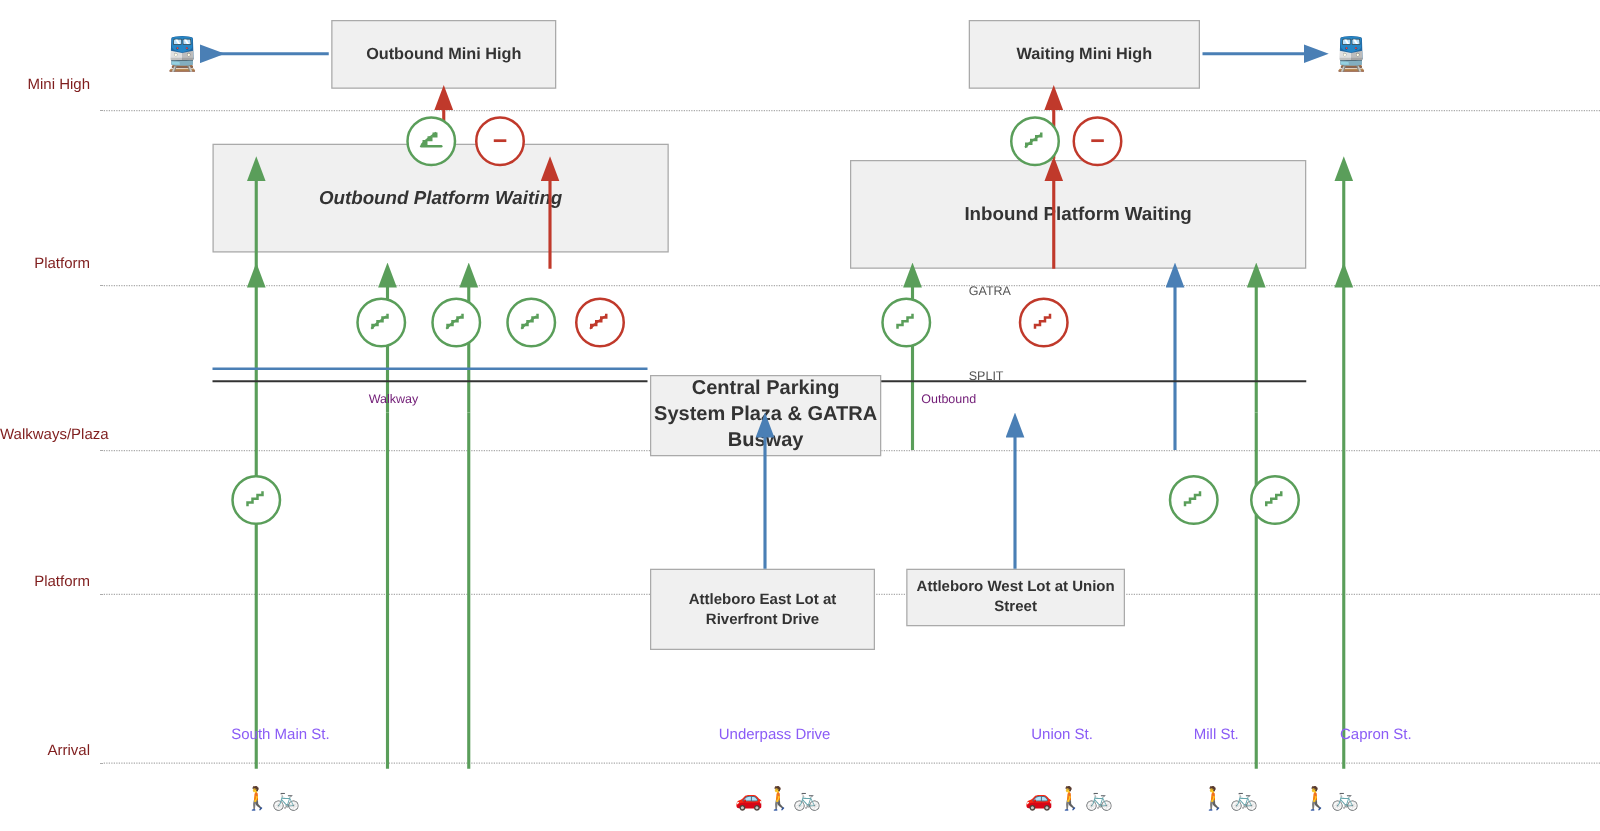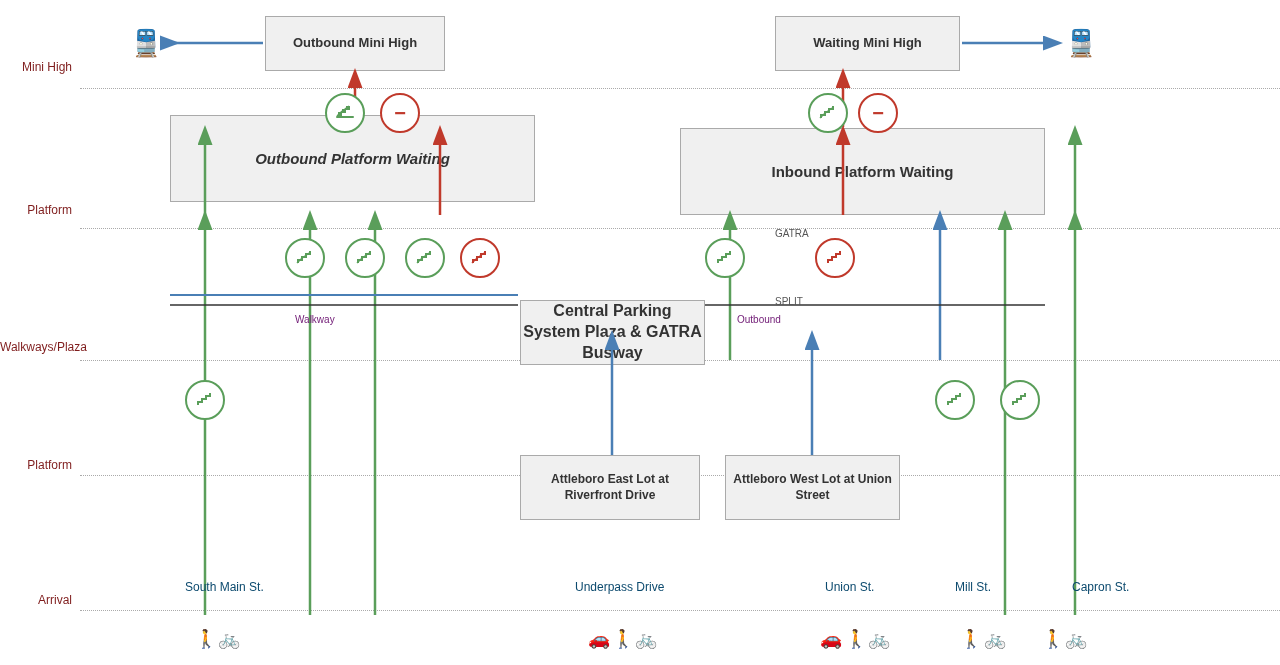--- a/index.html
+++ b/index.html
@@ -74,21 +74,21 @@
       color: #5a9e5a;
     }
     .icon-circle.red {
       border-color: #c0392b;
       color: #c0392b;
     }
     
     .street-label {
       position: absolute;
       font-size: 12px;
-      color: #0c4a6e;
+      color: #8b5cf6;
       text-align: center;
     }
     
     .zone-text {
       position: absolute;
       font-size: 10px;
       color: #701a75;
       text-align: right;
     }
     .unite-split-label {
@@ -114,21 +114,21 @@
   <div class="h-line" style="top:360px;"></div>
   <div class="h-line" style="top:475px;"></div>
   <div class="h-line" style="top:610px;"></div>
 
   <div class="box" style="left:265px;top:16px;width:180px;height:55px;font-size:13px;">Outbound Mini High</div>
   <div class="box" style="left:775px;top:16px;width:185px;height:55px;font-size:13px;">Waiting Mini High</div>
   <div class="box" style="left:170px;top:115px;width:365px;height:87px;font-size:15px;font-style:italic;">Outbound Platform Waiting</div>
   <div class="box" style="left:680px;top:128px;width:365px;height:87px;font-size:15px;">Inbound Platform Waiting</div>
   <div class="box" style="left:520px;top:268px;width:185px;height:65px;font-size:16px;margin-top:32px;">Central Parking System Plaza &amp; GATRA Busway</div>
   <div class="box" style="left:520px;top:455px;width:180px;height:65px;font-size:12px;">Attleboro East Lot at Riverfront Drive</div>
-  <div class="box" style="left:725px;top:455px;width:175px;height:65px;font-size:12px;">Attleboro West Lot at Union Street</div>
+  <div class="box" style="left:725px;top:455px;width:175px;height:46px;font-size:12px;">Attleboro West Lot at Union Street</div>
 
   <svg class="svg-overlay">
     <defs>
       <marker id="arrowGreen" markerWidth="8" markerHeight="8" refX="6" refY="3" orient="auto">
         <path d="M0,0 L0,6 L8,3 z" fill="#5a9e5a"></path>
       </marker>
       <marker id="arrowRed" markerWidth="8" markerHeight="8" refX="6" refY="3" orient="auto">
         <path d="M0,0 L0,6 L8,3 z" fill="#c0392b"></path>
       </marker>
       <marker id="arrowBlue" markerWidth="8" markerHeight="8" refX="6" refY="3" orient="auto">

